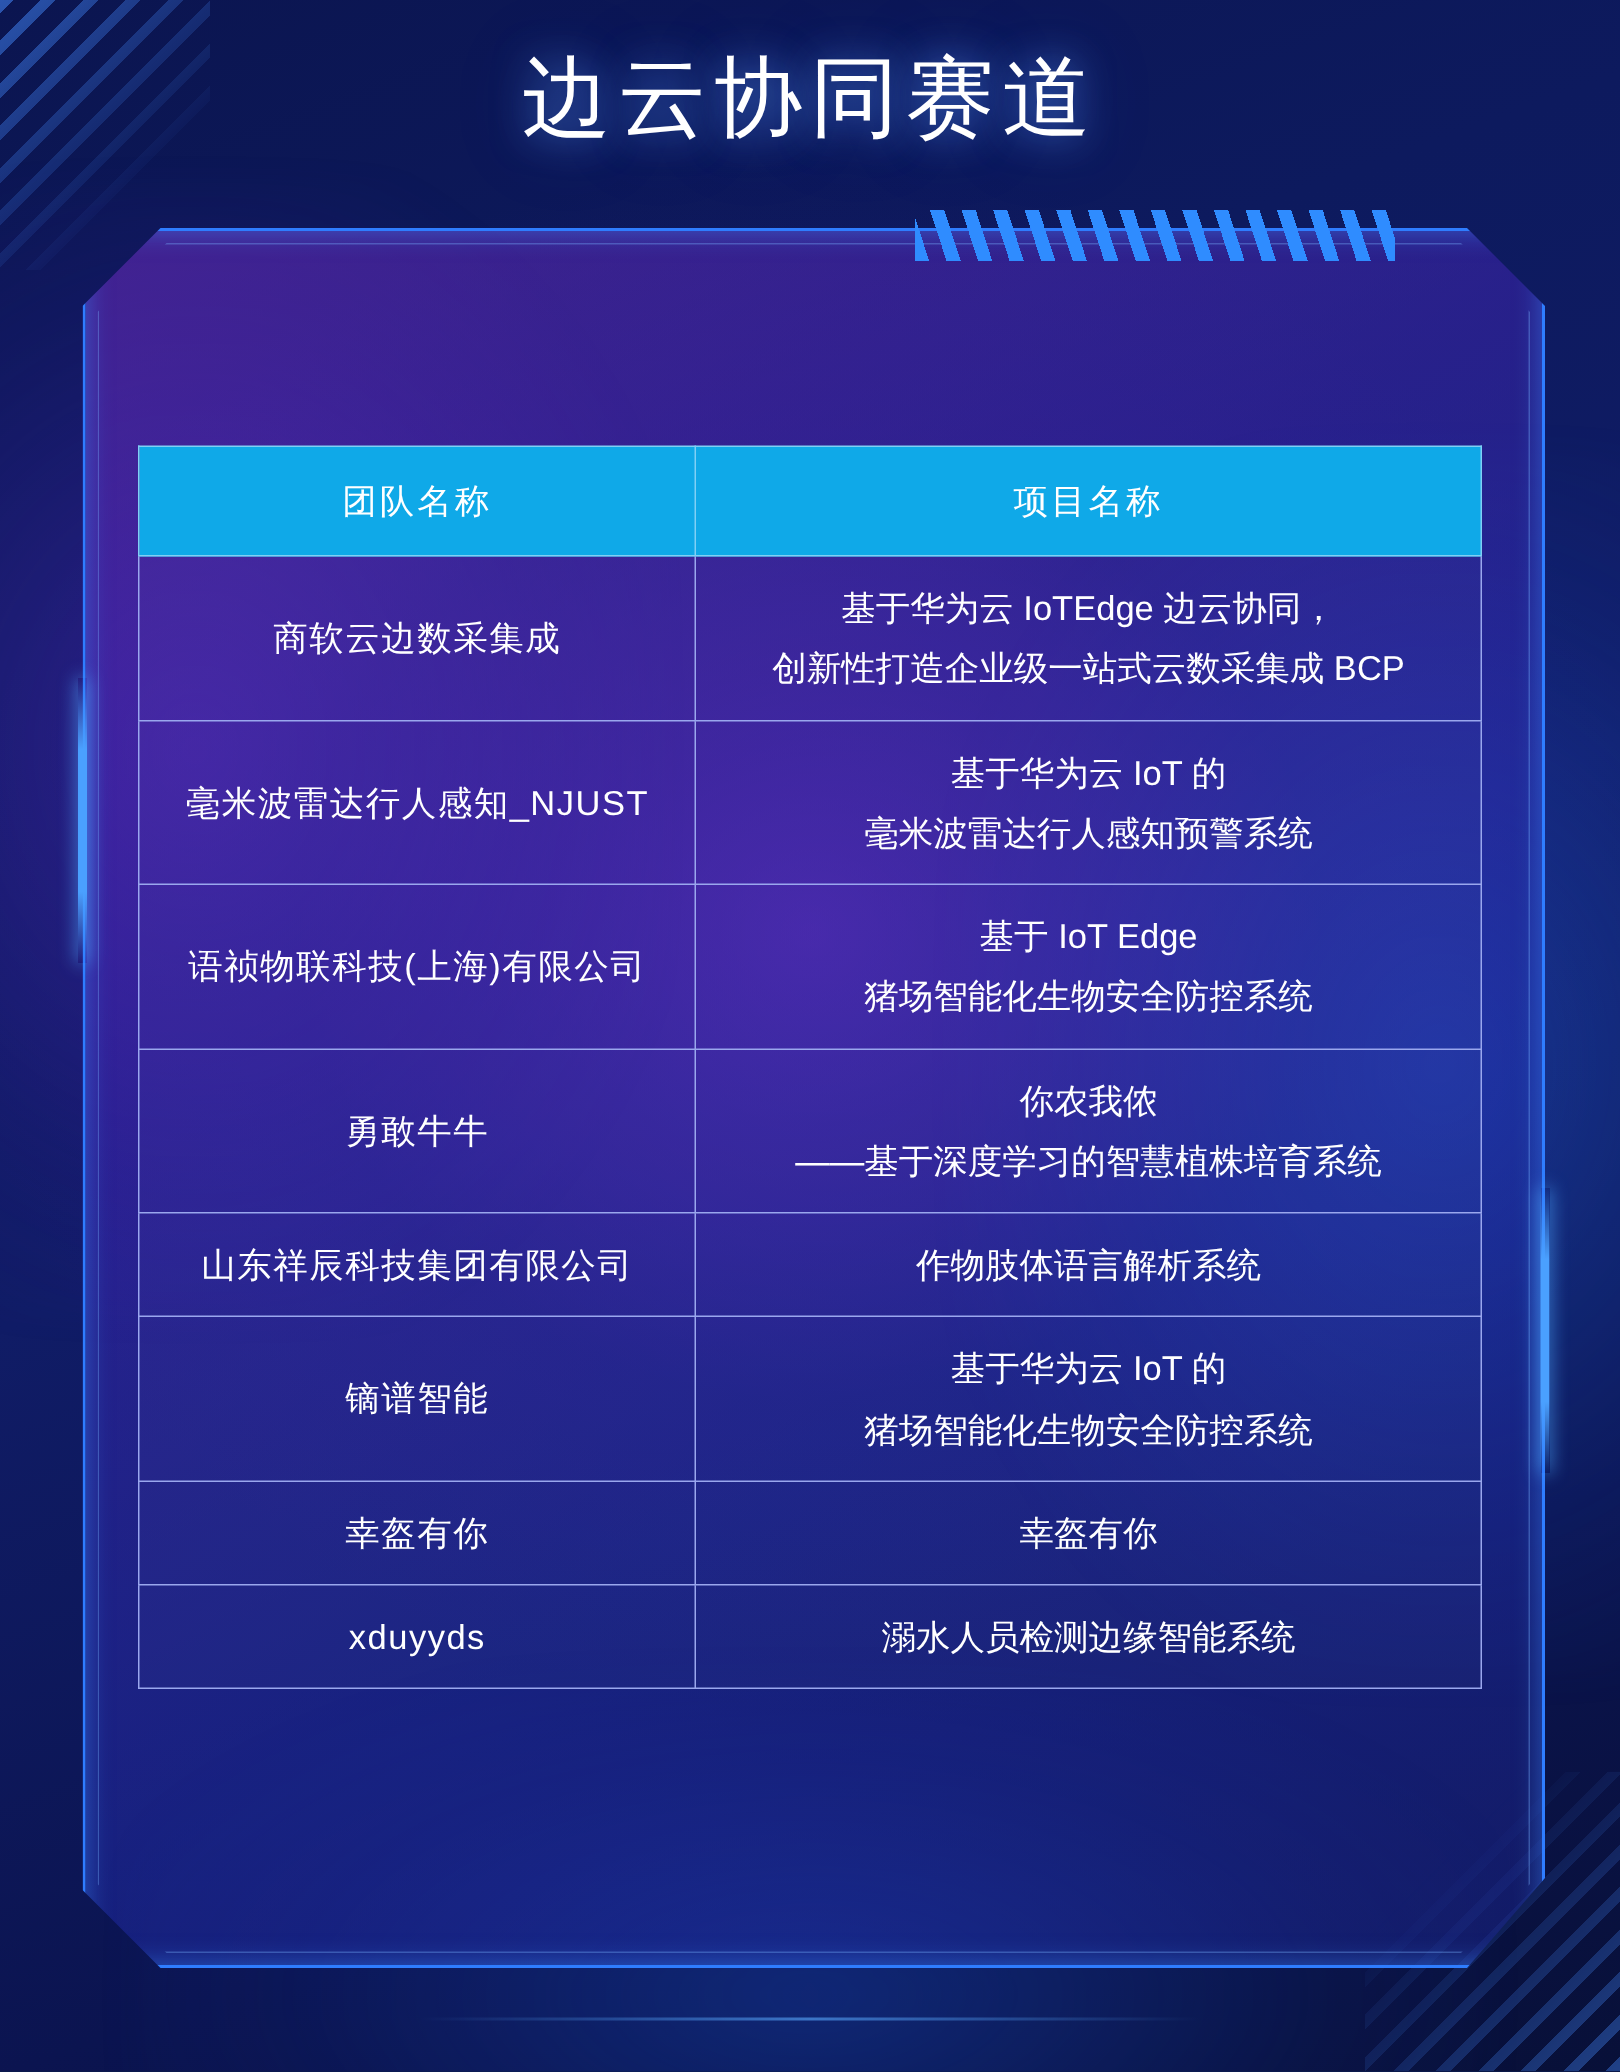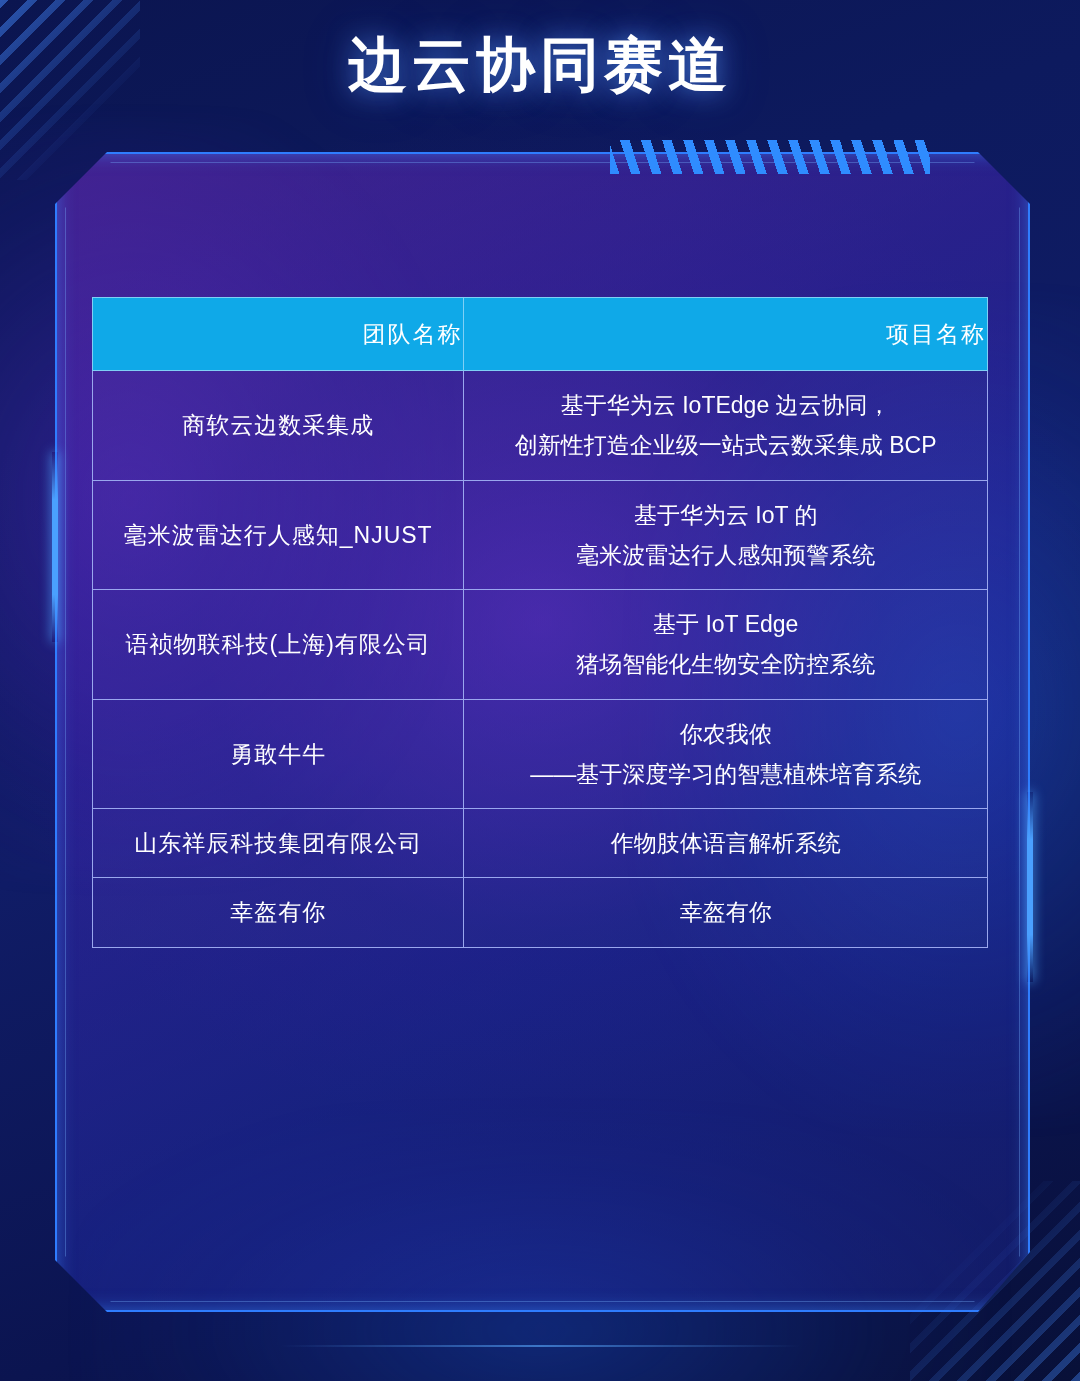--- a/index.html
+++ b/index.html
@@ -70,21 +70,21 @@
   }
 
   
   .title {
     position: absolute;
     top: 26px;
     left: 0; right: 0;
     text-align: center;
     color: #ffffff;
     font-size: 59px;
-    font-weight: bold;
+    font-weight: normal;
     letter-spacing: 5px;
     text-shadow: 0 0 24px rgba(90,160,255,0.65), 0 0 50px rgba(60,100,255,0.35);
     z-index: 5;
   }
 
   
   .frame-wrap {
     position: absolute;
     left: 55px;
     top: 152px;
@@ -164,21 +164,21 @@
   table.listing col.c2 { width: 58.5%; }
 
   table.listing thead th {
     background: #0fa9e8;
     color: #ffffff;
     font-size: 23px;
     font-weight: normal;
     letter-spacing: 2px;
     height: 70px;
     border: 1px solid #7fd0f5;
-    text-align: right;
+    text-align: center;
     vertical-align: middle;
   }
   table.listing tbody td {
     border: 1px solid #9aa7ee;
     color: #ffffff;
     text-align: center;
     vertical-align: middle;
     font-size: 23px;
     line-height: 1.75;
     padding: 14px 10px;
@@ -264,22 +264,35 @@
             <span class="line">——基于深度学习的智慧植株培育系统</span>
           </td>
         </tr>
         <tr>
           <td class="team">山东祥辰科技集团有限公司</td>
           <td class="project">
             <span class="line">作物肢体语言解析系统</span>
           </td>
         </tr>
         <tr>
+          <td class="team">镝谱智能</td>
+          <td class="project">
+            <span class="line">基于华为云 IoT 的</span>
+            <span class="line">猪场智能化生物安全防控系统</span>
+          </td>
+        </tr>
+        <tr>
           <td class="team">幸盔有你</td>
           <td class="project">
             <span class="line">幸盔有你</span>
+          </td>
+        </tr>
+        <tr>
+          <td class="team">xduyyds</td>
+          <td class="project">
+            <span class="line">溺水人员检测边缘智能系统</span>
           </td>
         </tr>
       </tbody>
   </table>
 </div>
 
 <div class="bottom-line"></div>
 
 </body></html>

